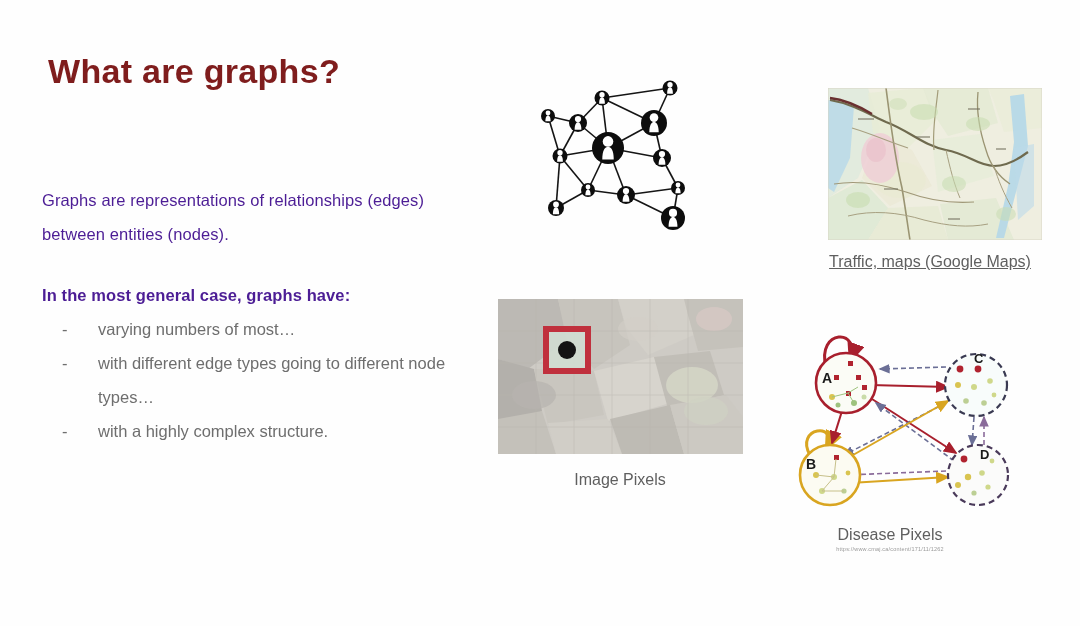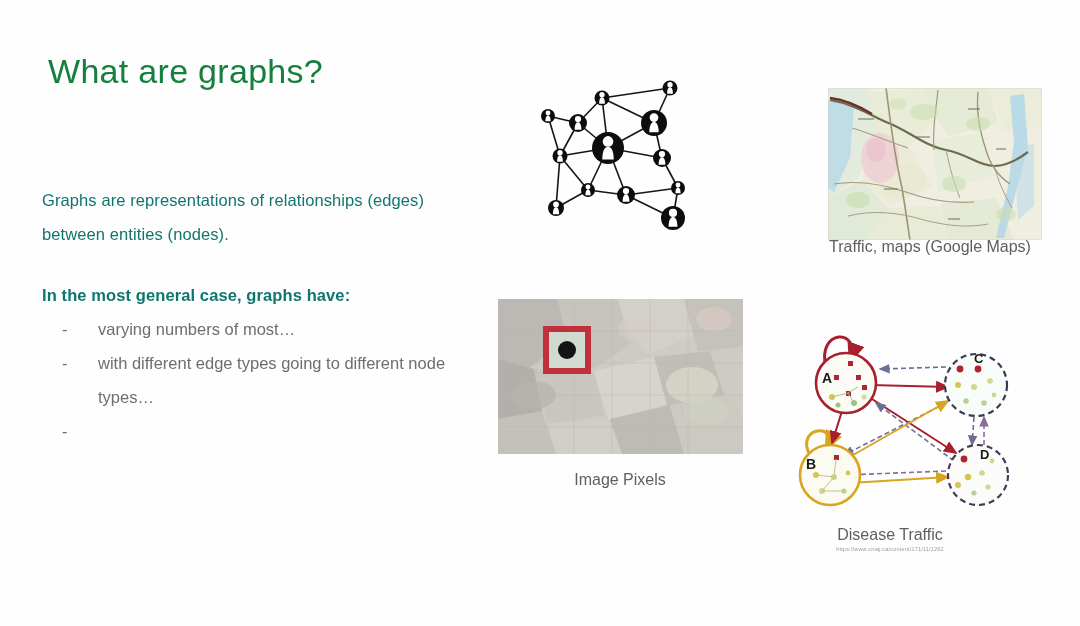--- a/index.html
+++ b/index.html
@@ -16,29 +16,29 @@
   .slide {
     position: absolute; inset: 0;
     background: #fefefe;
   }
 
   
   #page-title {
     position: absolute;
     left: 48px; top: 52px;
     font-size: 34px;
-    font-weight: 400;
-    color: #15803d;
+    font-weight: 700;
+    color: #7f1d1d;
     letter-spacing: 0.3px;
     white-space: nowrap;
   }
   .body-block {
     position: absolute;
     left: 42px;
-    color: #0f766e;
+    color: #4c1d95;
     font-size: 16.5px;
     line-height: 34px;
     letter-spacing: 0.1px;
   }
   #intro-paragraph { top: 183px; width: 430px; }
   #general-case-line { top: 278px; width: 430px; font-weight: bold; }
 
   #bullet-list {
     position: absolute;
     left: 62px; top: 312px;
@@ -61,21 +61,21 @@
 
   
   .caption {
     position: absolute;
     text-align: center;
     color: #5f5f5f;
     font-size: 16px;
     white-space: nowrap;
   }
   #caption-social { left: 512px; top: 241px; width: 216px; }
-  #caption-maps   { left: 790px; top: 238px; width: 280px; }
+  #caption-maps   { left: 790px; top: 253px; width: 280px; text-decoration: underline; }
   #caption-pixels { left: 500px; top: 471px; width: 240px; text-align: center; }
   #caption-disease{ left: 790px; top: 526px; width: 200px; }
   #caption-disease-url {
     position: absolute;
     left: 790px; top: 546px; width: 200px;
     text-align: center;
     font-size: 5.5px;
     color: #9a9a9a;
     white-space: nowrap;
     overflow: hidden;
@@ -113,20 +113,21 @@
     <li>
       <span class="dash">-</span>
       <span>varying numbers of most…</span>
     </li>
     <li>
       <span class="dash">-</span>
       <span>with different edge types going to different node types…</span>
     </li>
     <li>
       <span class="dash">-</span>
+      <span>with a highly complex structure.</span>
     </li>
   </ul>
 
   <div class="figure" id="fig-social">
     <svg viewBox="0 0 180 158" xmlns="http://www.w3.org/2000/svg">
       <g stroke="#151515" stroke-width="1.6" fill="none">
         <line x1="18" y1="38" x2="48" y2="45"></line>
         <line x1="18" y1="38" x2="30" y2="78"></line>
         <line x1="48" y1="45" x2="30" y2="78"></line>
         <line x1="48" y1="45" x2="72" y2="20"></line>
@@ -444,16 +445,16 @@
           <circle cx="170" cy="160" r="3" fill="#d9c450"></circle>
           <circle cx="194" cy="148" r="2.8" fill="#cfd88a"></circle>
           <circle cx="200" cy="162" r="2.6" fill="#cfd88a"></circle>
           <circle cx="186" cy="168" r="2.6" fill="#bccf94"></circle>
           <circle cx="204" cy="136" r="2.4" fill="#cfd88a"></circle>
         </g>
         <text x="192" y="134" font-family="Liberation Sans, sans-serif" font-size="13" font-weight="700" fill="#1a1a1a">D</text>
       </g>
     </svg>
   </div>
-  <div class="caption" id="caption-disease">Disease Traffic</div>
+  <div class="caption" id="caption-disease">Disease Pixels</div>
   <div id="caption-disease-url">https://www.cmaj.ca/content/171/11/1262</div>
 
 </div>
 
 </body></html>

